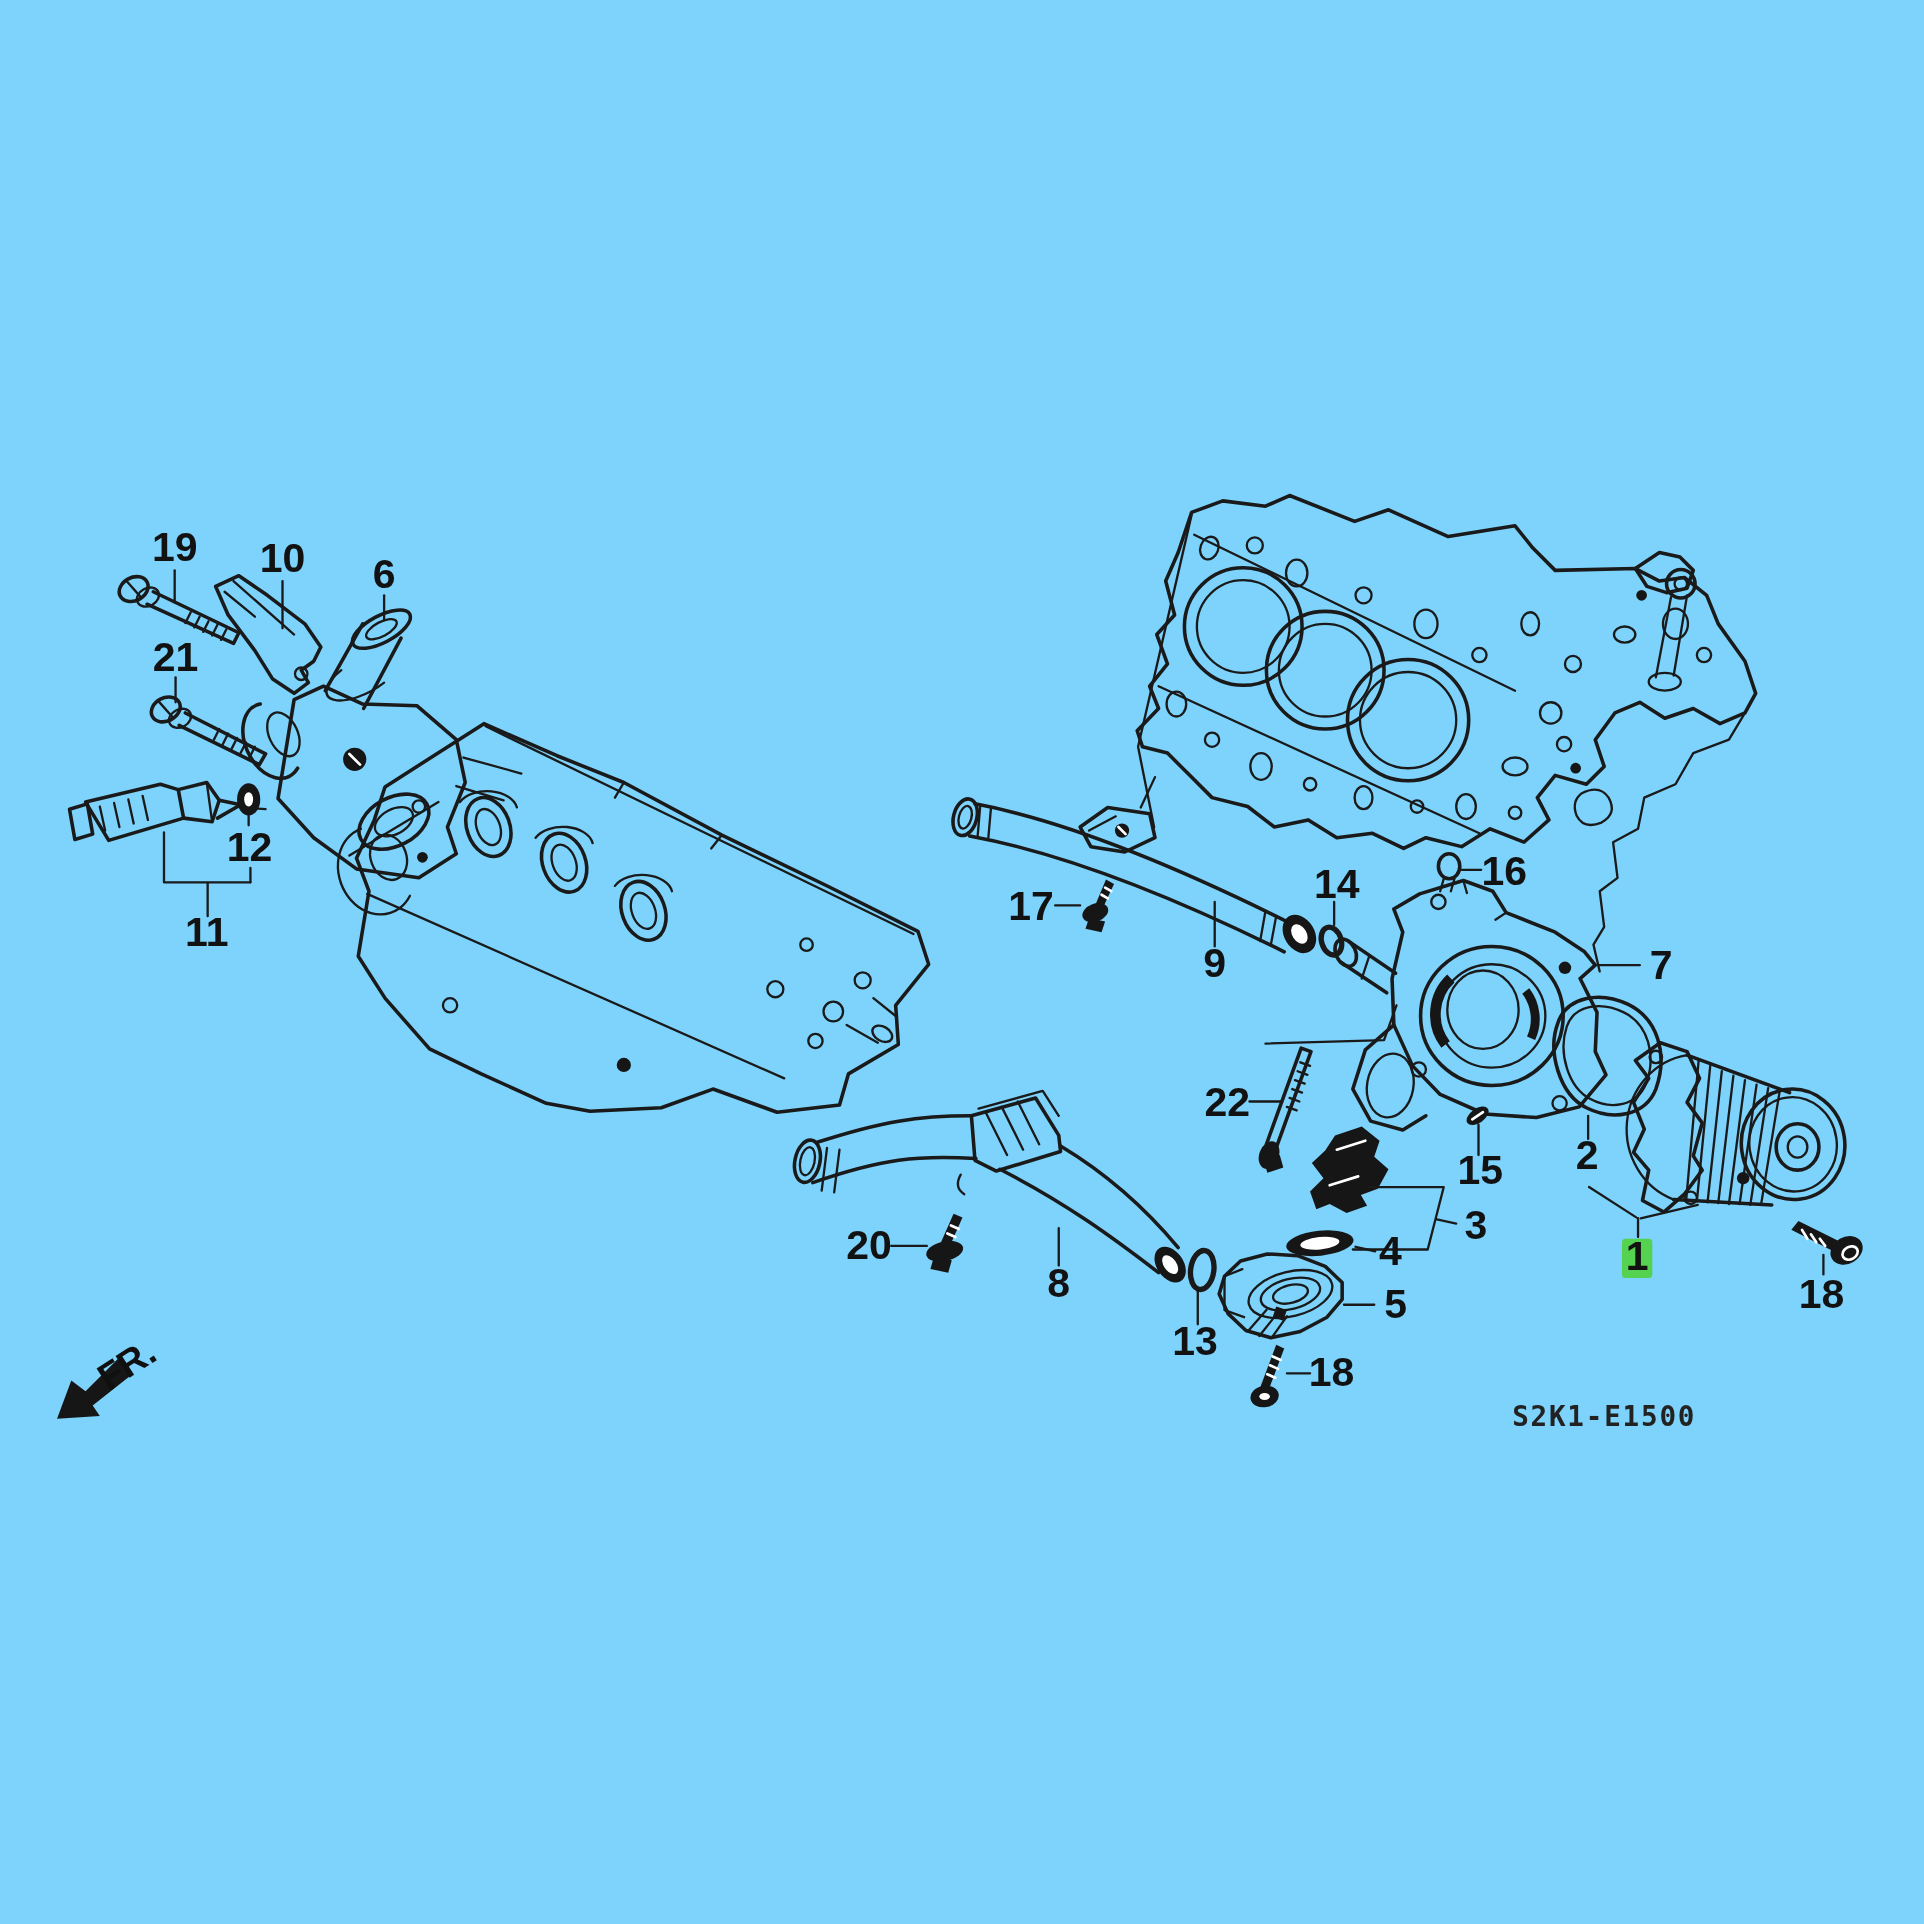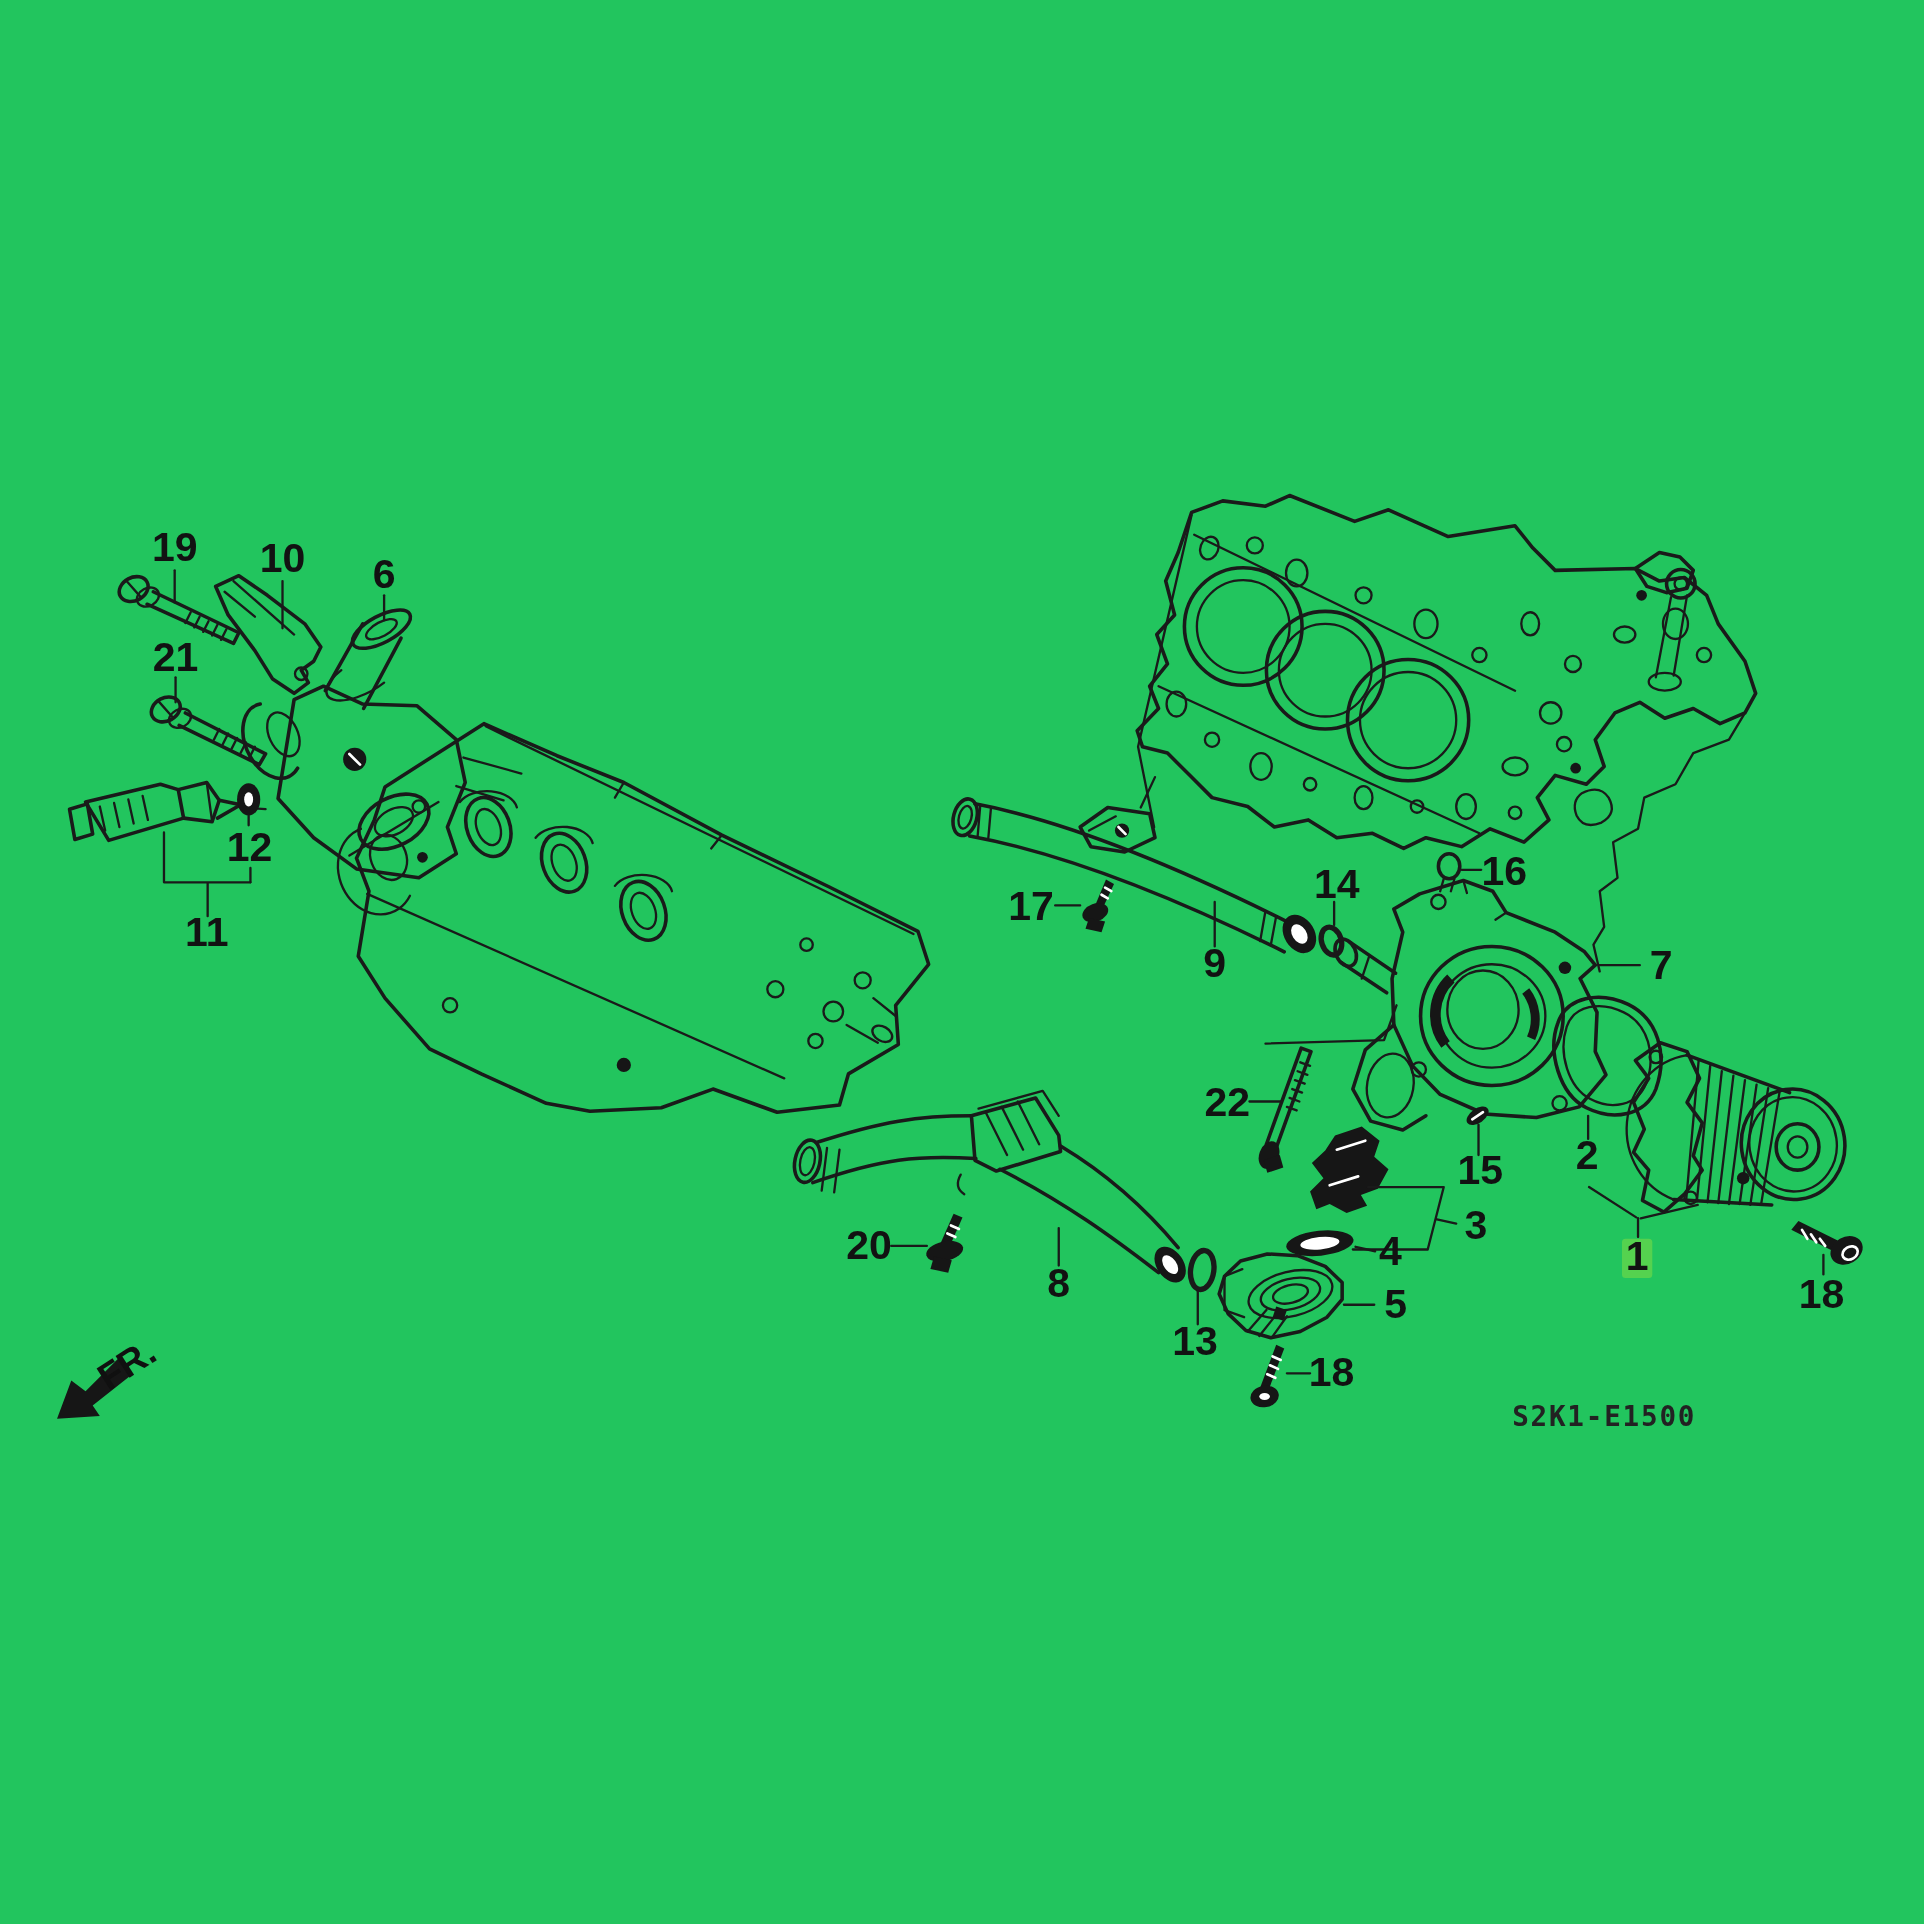--- a/index.html
+++ b/index.html
@@ -1,16 +1,16 @@
 <!DOCTYPE html>
 <html style="font-size:14.3px"><head>
 <meta charset="utf-8">
 <style>
   html,body{margin:0;padding:0;background:#ffffff;}
-  .wrap{position:relative;width:1925px;height:1925px;background:#22c55e;overflow:hidden;}
+  .wrap{position:relative;width:1925px;height:1925px;background:#7dd3fc;overflow:hidden;}
   svg{position:absolute;left:0;top:0;}
   .o{fill:none;stroke:#1a1a1a;stroke-width:4;stroke-linejoin:round;stroke-linecap:round;}
   .t{fill:none;stroke:#1a1a1a;stroke-width:2.6;stroke-linejoin:round;stroke-linecap:round;}
   .d{fill:#161616;stroke:none;}
   .w{fill:none;stroke:#ffffff;stroke-width:3;stroke-linecap:round;}
   .wd{fill:#ffffff;stroke:none;}
   .callout{font:700 46px "Liberation Sans",sans-serif;fill:#121212;text-anchor:middle;}
   .code{font:700 31px "DejaVu Sans Mono",monospace;fill:#222222;text-anchor:middle;letter-spacing:2px;}
   .fr{font:700 42px "Liberation Sans",sans-serif;fill:#101010;text-anchor:middle;}
 </style>

